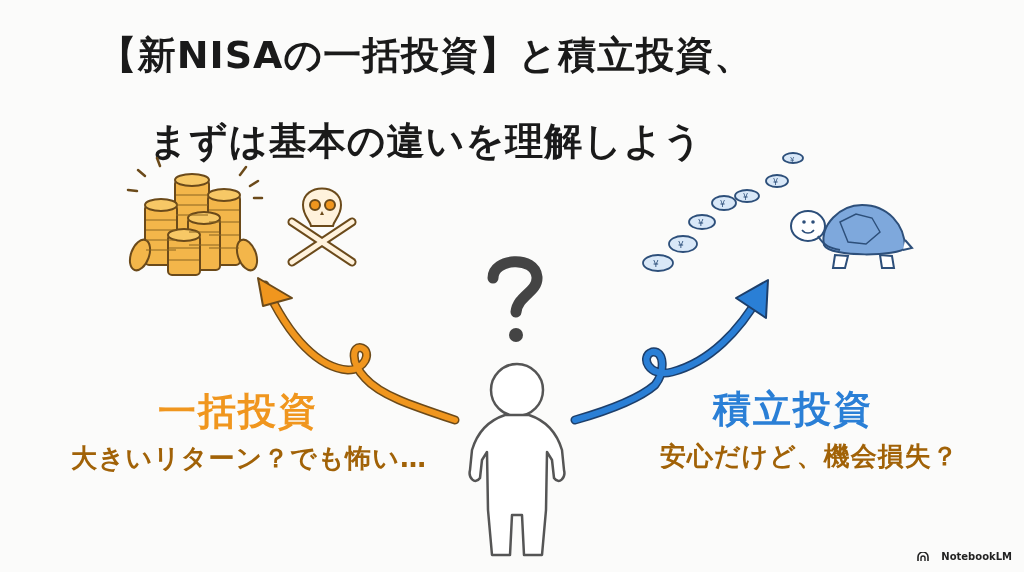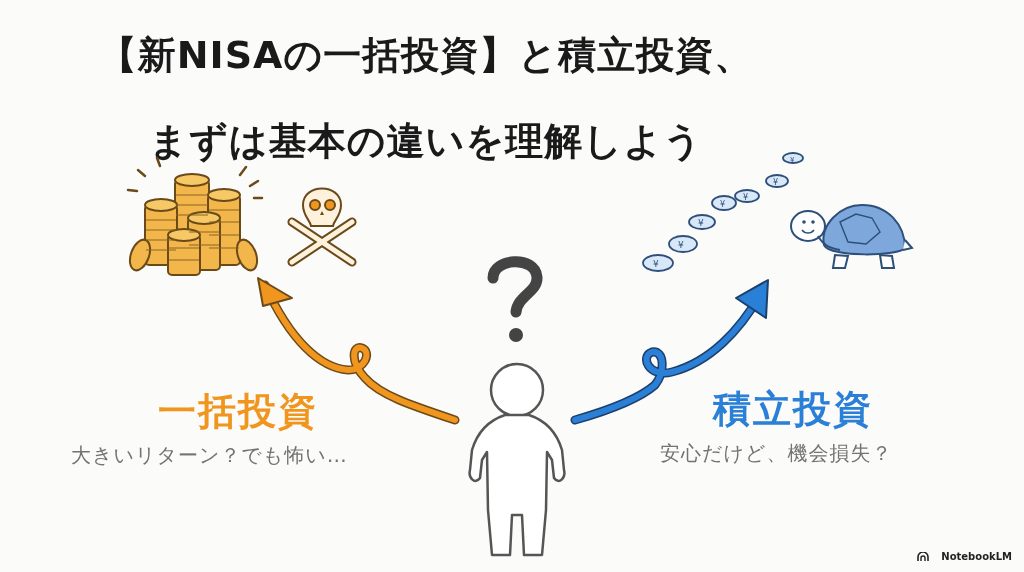--- a/index.html
+++ b/index.html
@@ -15,21 +15,21 @@
     }
     .t1 { top:36px; }
     .t2 { top:92px;margin-top:30px; }
     .label-main {
       position:absolute; font-weight:bold; font-size:38px; line-height:1;
       letter-spacing:2px;
     }
     .lump { left:158px; top:392px; color:#f0961e; }
     .tsumi { left:713px; top:390px; color:#2a7fd6; }
     .sub {
-      position:absolute; font-weight:normal; font-size:20px; color:#737373;
+      position:absolute; font-weight:bold; font-size:26px; color:#a16207;
       line-height:1; letter-spacing:1px;
     }
     .sub-l { left:71px; top:445px; }
     .sub-r { left:660px; top:443px; }
     svg.layer { position:absolute; left:0; top:0; }
     .brand {
       position:absolute; right:12px; bottom:10px; font-size:10px; color:#222;
       font-weight:bold; display:flex; align-items:center; gap:12px;
     }
   </style>

